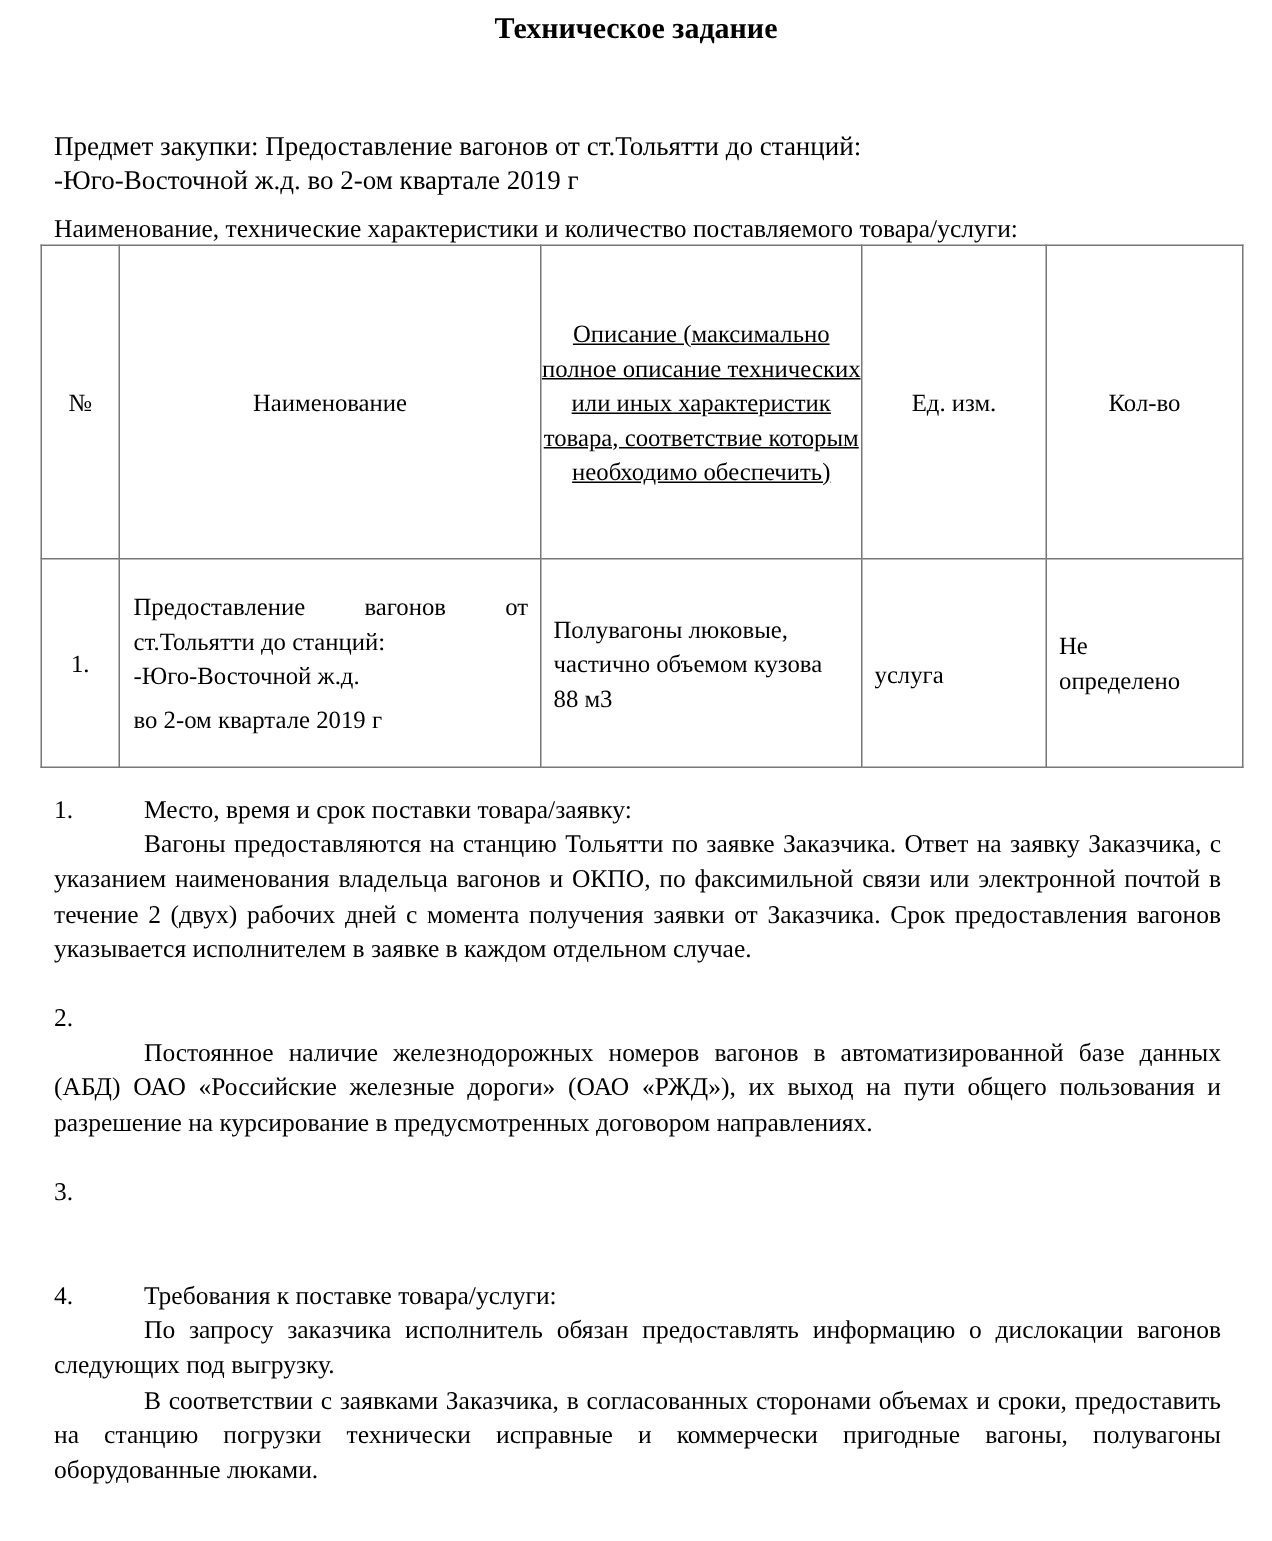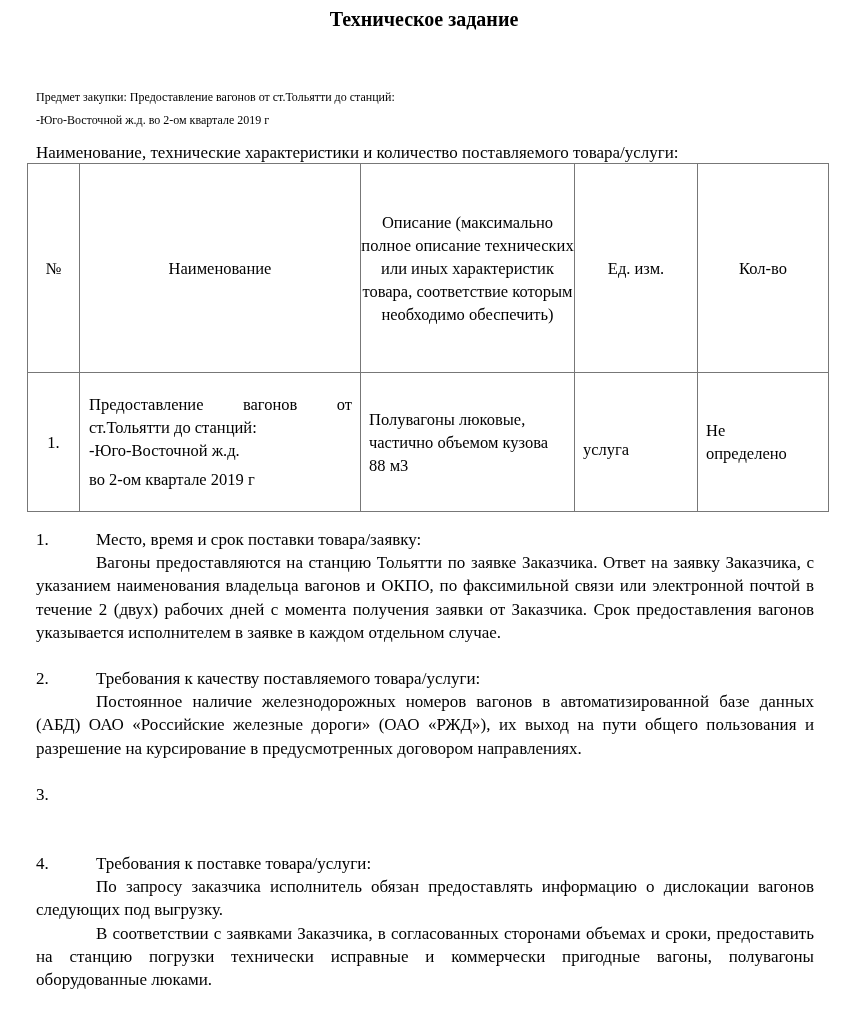--- a/index.html
+++ b/index.html
@@ -6,40 +6,40 @@
   body {
     width: 848px; height: 1027px; position: relative; overflow: hidden;
     font-family: "Liberation Serif", "DejaVu Serif", serif;
     color: #000; font-size: 16.5px;
   }
   .title {
     position: absolute; top: 6px; left: 0; width: 848px; text-align: center;
     font-weight: bold; font-size: 20px; line-height: 26px;
   }
   .subject {
-    position: absolute; left: 36px; top: 86px; line-height: 23px; font-size: 12px;
+    position: absolute; left: 36px; top: 86px; line-height: 23px; font-size: 18px;
   }
   .table-caption {
     position: absolute; left: 36px; top: 142px; font-size: 17px; line-height: 22px; white-space: nowrap;
   }
   table.spec {
     position: absolute; left: 27px; top: 163px; width: 802px;
     border-collapse: collapse; table-layout: fixed; font-size: 16.5px;
   }
   table.spec td, table.spec th {
     border: 1.5px solid #777; padding: 0; font-weight: normal; line-height: 23px;
   }
   table.spec thead th { height: 208px; text-align: center; vertical-align: middle; }
   table.spec tbody td { height: 124px; vertical-align: middle; }
   .c-no { width: 52px; }
   .c-name { width: 281px; }
   .c-desc { width: 214px; }
   .c-unit { width: 123px; }
   .c-qty { width: auto; }
-  .hdr-desc { padding: 0 0 !important; }
+  .hdr-desc { padding: 0 0 !important; text-decoration: underline; }
   .cell-no { text-align: center; }
   .cell-name { padding: 0 8px 0 9px !important; text-align: justify; }
   .cell-name .ln { display: block; }
   .cell-name .ln.just { text-align: justify; text-align-last: justify; }
   .cell-name .gap { margin-top: 6px; }
   .cell-desc { padding: 0 8px !important; }
   .cell-unit { padding: 14px 8px 0 8px !important; }
   .cell-qty { padding: 0 8px !important; }
   .cell-qty span { display: block; }
 
@@ -106,21 +106,20 @@
     <div class="sec-head">
       <span class="sec-num">1.</span>
       <span>Место, время и срок поставки товара/заявку:</span>
     </div>
     <p class="para">Вагоны предоставляются на станцию Тольятти по заявке Заказчика. Ответ на заявку Заказчика, с указанием наименования владельца вагонов и ОКПО, по факсимильной связи или электронной почтой в течение 2 (двух) рабочих дней с момента получения заявки от Заказчика. Срок предоставления вагонов указывается исполнителем в заявке в каждом отдельном случае.</p>
   </div>
 
   <div class="sec sec2">
     <div class="sec-head">
       <span class="sec-num">2.</span>
-      <span>Требования к качеству поставляемого товара/услуги:</span>
     </div>
     <p class="para">Постоянное наличие железнодорожных номеров вагонов в автоматизированной базе данных (АБД) ОАО «Российские железные дороги» (ОАО «РЖД»), их выход на пути общего пользования и разрешение на курсирование в предусмотренных договором направлениях.</p>
   </div>
 
   <div class="sec sec3">
     <div class="sec-head">
       <span class="sec-num">3.</span>
     </div>
   </div>
 

